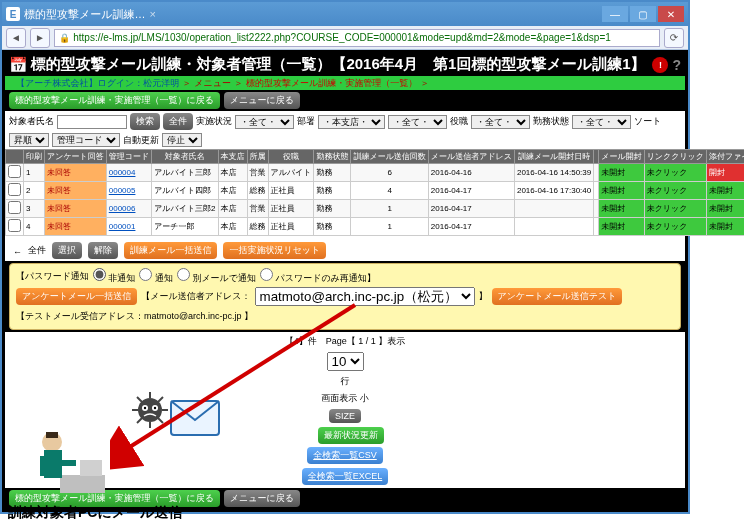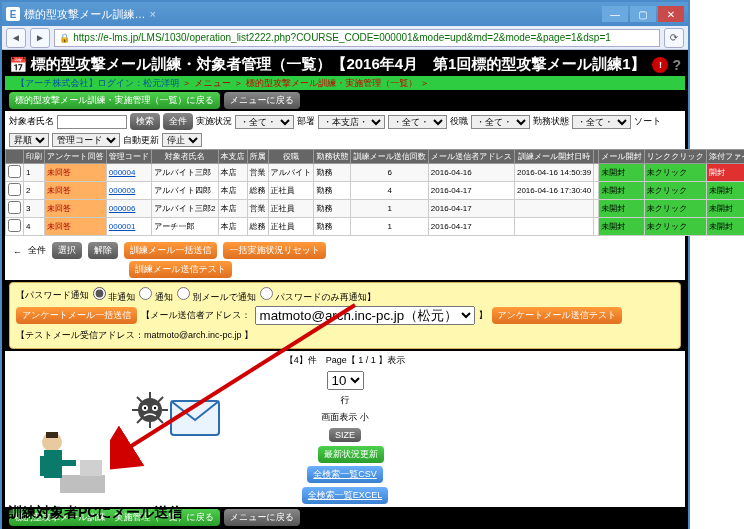--- a/index.html
+++ b/index.html
@@ -219,24 +219,20 @@
     </div>
 
     <div class="ctrlblock">
       <span>←</span>
         <span>全件</span>
       <button class="btn btn-gray">選択</button>
       <button class="btn btn-gray">解除</button>
       <button class="btn btn-orange">訓練メール一括送信</button>
       <button class="btn btn-orange">一括実施状況リセット</button>
     </div>
-    <div class="ctrlblock" style="padding-top:0;">
-      <span style="width:110px;"></span>
-      <button class="btn btn-orange">訓練メール送信テスト</button>
-    </div>
 
     <div class="yellowbox">
       <div class="row">
         <span>【パスワード通知</span>
         <label><input type="radio" class="radio" checked="" style=""> <span>非通知</span></label>
         <label><input type="radio" class="radio" style=""> <span>通知</span></label>
         <label><input type="radio" class="radio" style=""> <span>別メールで通知</span></label>
         <label><input type="radio" class="radio" style=""> <span>パスワードのみ再通知】</span></label>
       </div>
       <div class="row">

